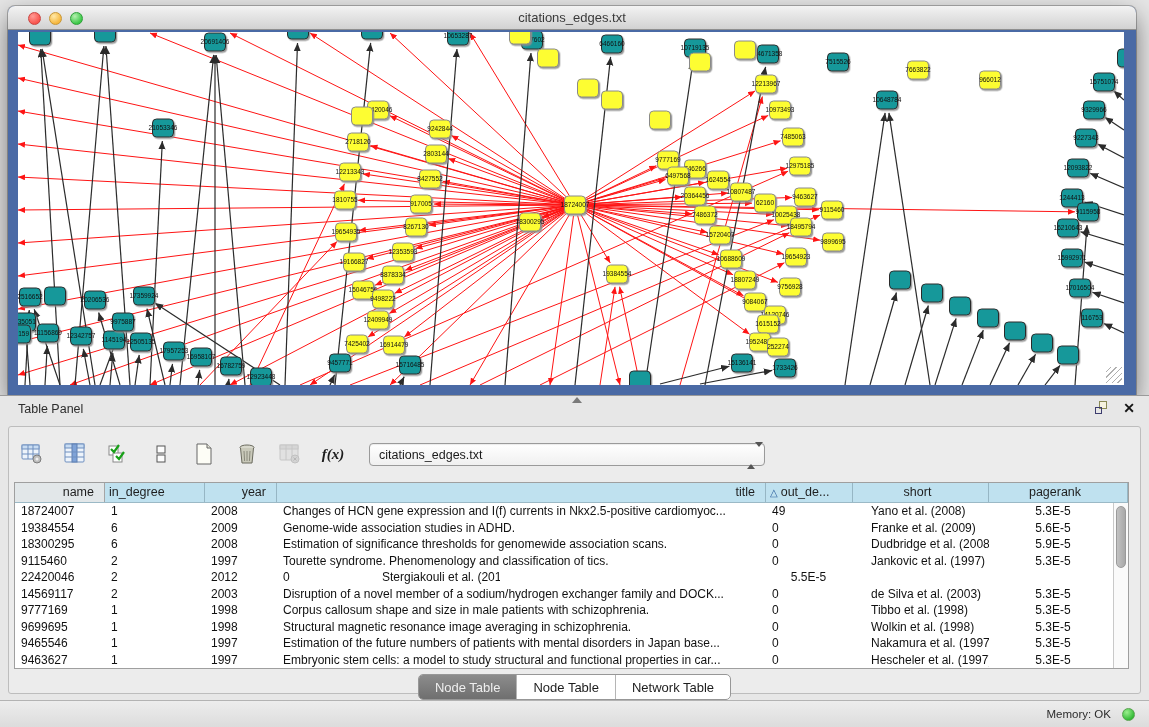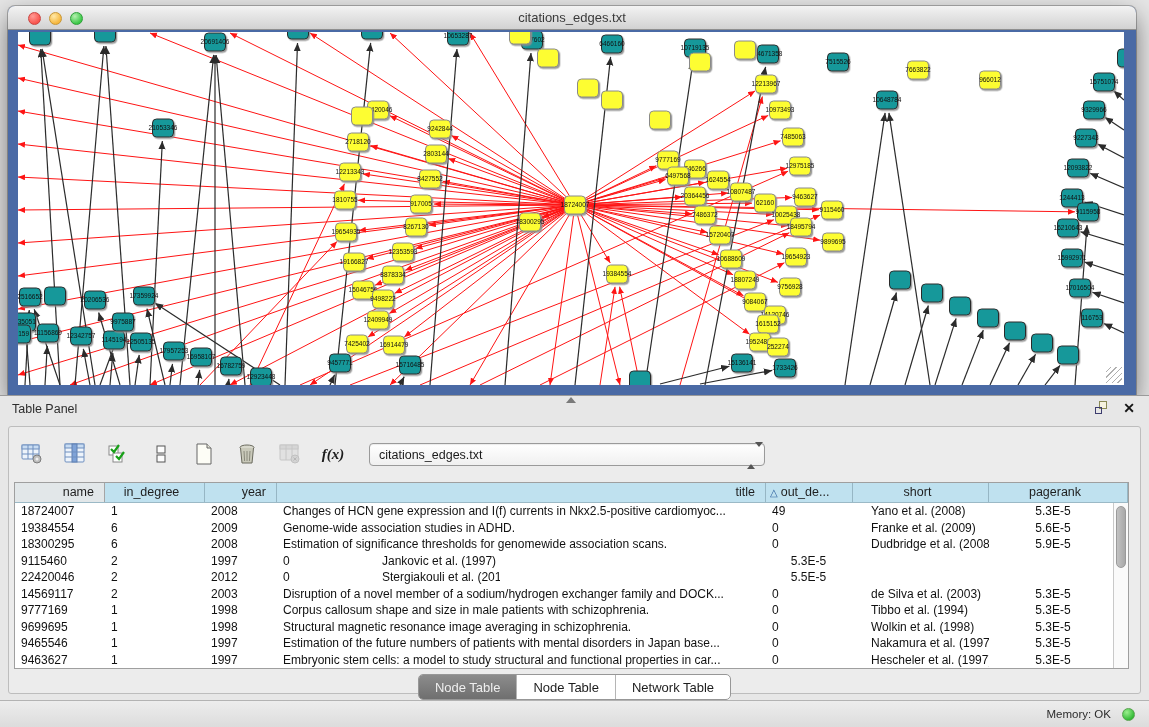--- a/index.html
+++ b/index.html
@@ -17,21 +17,21 @@
   .light.yellow { background:radial-gradient(circle at 35% 30%, #ffe9a8, #f6b73e 70%); border:1px solid #c79737; }
   .light.green  { background:radial-gradient(circle at 35% 30%, #b6f0b0, #3cc948 70%); border:1px solid #2f9e3a; }
   .win-title { text-align:center; line-height:24px; font-size:13px; color:#3a3a3a; }
   .net-canvas { position:absolute; left:10px; right:12px; top:26px; bottom:10px; background:#ffffff; overflow:hidden; }
   .net-canvas svg { display:block; }
   .resize-grip { position:absolute; right:2px; bottom:2px; width:16px; height:16px;
     background:repeating-linear-gradient(135deg, transparent 0 3px, #b0b0b0 3px 4px); }
   
   #table-panel { position:absolute; left:0; top:395px; width:1149px; height:305px;
                  background:#e7e7e7; border-top:1px solid #9a9a9a; }
-  .tp-header { position:relative; height:27px; }
+  .tp-header { position:relative; height:27px;margin-left:6px; }
   .tp-title { position:absolute; left:12px; top:0; line-height:27px; font-size:12.5px; color:#2d2d2d; }
   .tp-header-icons { position:absolute; right:14px; top:5px; display:flex; gap:14px; align-items:center; }
   .float-ic { position:relative; width:14px; height:14px; }
   .float-ic .sq1 { position:absolute; left:4px; top:0; width:8px; height:8px; border:1px solid #8a8a55; background:#f5f2df; }
   .float-ic .sq2 { position:absolute; left:0; top:6px; width:7px; height:7px; border:1px solid #3c3c6e; background:transparent; }
   .close-x { font-size:14px; font-weight:bold; color:#141414; line-height:14px; }
   .splitter-grip { position:absolute; left:566px; top:1px; width:0; height:0;
     border-left:5px solid transparent; border-right:5px solid transparent; border-bottom:6px solid #7a7a7a; }
   .tp-body { position:absolute; left:8px; right:8px; top:30px; height:268px;
              background:#ececec; border:1px solid #bdbdbd; border-radius:3px; }
@@ -47,21 +47,21 @@
   .combo-step { position:absolute; right:6px; top:3px; width:11px; height:16px; }
   .combo-step .up { width:0; height:0; margin:1px auto 2px; border-left:4px solid transparent; border-right:4px solid transparent; border-bottom:5px solid #555; }
   .combo-step .dn { width:0; height:0; margin:0 auto; border-left:4px solid transparent; border-right:4px solid transparent; border-top:5px solid #555; }
   
   .table-box { position:absolute; left:5px; right:11px; top:55px; height:187px;
                background:#84cc16; border:1px solid #9f9f9f; overflow:hidden; }
   .thead { display:flex; height:20px; background:#bfe1ef; border-bottom:1px solid #9bb9c6; font-size:12.5px; color:#1e1e1e; }
   .th { line-height:19px; padding:0 10px 0 4px; border-right:1px solid #96b6c4; white-space:nowrap; overflow:hidden; }
   .th.first { background:#e2e7e9; border-right:1px solid #a5a5a5; text-align:right; }
   .sort-tri { color:#2b5f9e; font-size:10px; margin-right:3px; }
-  .c0{width:90px; text-align:right;} .c1{width:100px; text-align:center;} .c2{width:72px; text-align:right;}
+  .c0{width:90px; text-align:right;} .c1{width:100px; text-align:left;} .c2{width:72px; text-align:right;}
   .c3{width:489px; text-align:right;} .c4{width:87px; text-align:left;} .c5{width:136px; text-align:center;}
   .c6{flex:1; text-align:center;}
   .tbody { position:absolute; left:0; right:15px; top:20px; bottom:0; background:#fff; }
   .tr { display:flex; height:16.5px; font-size:12px; color:#111; }
   .td { line-height:16.5px; padding:0 10px 0 6px; white-space:nowrap; overflow:hidden; }
   .tr .c0,.tr .c1,.tr .c2 { text-align:left; }
   .tr .c3 { text-align:left; }
   .tr .c5 { text-align:left; padding-left:18px; }
   .tr .c6 { text-align:center; padding-left:14px; }
   .vscroll { position:absolute; right:0; top:20px; bottom:0; width:15px; background:#fafafa; border-left:1px solid #c9c9c9; }
@@ -779,20 +779,21 @@
             <div class="td c2">2008</div>
             <div class="td c3">Estimation of significance thresholds for genomewide association scans.</div>
             <div class="td c4">0</div>
             <div class="td c5">Dudbridge et al. (2008)</div>
             <div class="td c6">5.9E-5</div>
           </div>
           <div class="tr">
             <div class="td c0">9115460</div>
             <div class="td c1">2</div>
             <div class="td c2">1997</div>
+            <div class="td c3">Tourette syndrome. Phenomenology and classification of tics.</div>
             <div class="td c4">0</div>
             <div class="td c5">Jankovic et al. (1997)</div>
             <div class="td c6">5.3E-5</div>
           </div>
           <div class="tr">
             <div class="td c0">22420046</div>
             <div class="td c1">2</div>
             <div class="td c2">2012</div>
             <div class="td c4">0</div>
             <div class="td c5">Stergiakouli et al. (2012)</div>
@@ -806,21 +807,21 @@
             <div class="td c4">0</div>
             <div class="td c5">de Silva et al. (2003)</div>
             <div class="td c6">5.3E-5</div>
           </div>
           <div class="tr">
             <div class="td c0">9777169</div>
             <div class="td c1">1</div>
             <div class="td c2">1998</div>
             <div class="td c3">Corpus callosum shape and size in male patients with schizophrenia.</div>
             <div class="td c4">0</div>
-            <div class="td c5">Tibbo et al. (1994)</div>
+            <div class="td c5">Tibbo et al. (1998)</div>
             <div class="td c6">5.3E-5</div>
           </div>
           <div class="tr">
             <div class="td c0">9699695</div>
             <div class="td c1">1</div>
             <div class="td c2">1998</div>
             <div class="td c3">Structural magnetic resonance image averaging in schizophrenia.</div>
             <div class="td c4">0</div>
             <div class="td c5">Wolkin et al. (1998)</div>
             <div class="td c6">5.3E-5</div>

